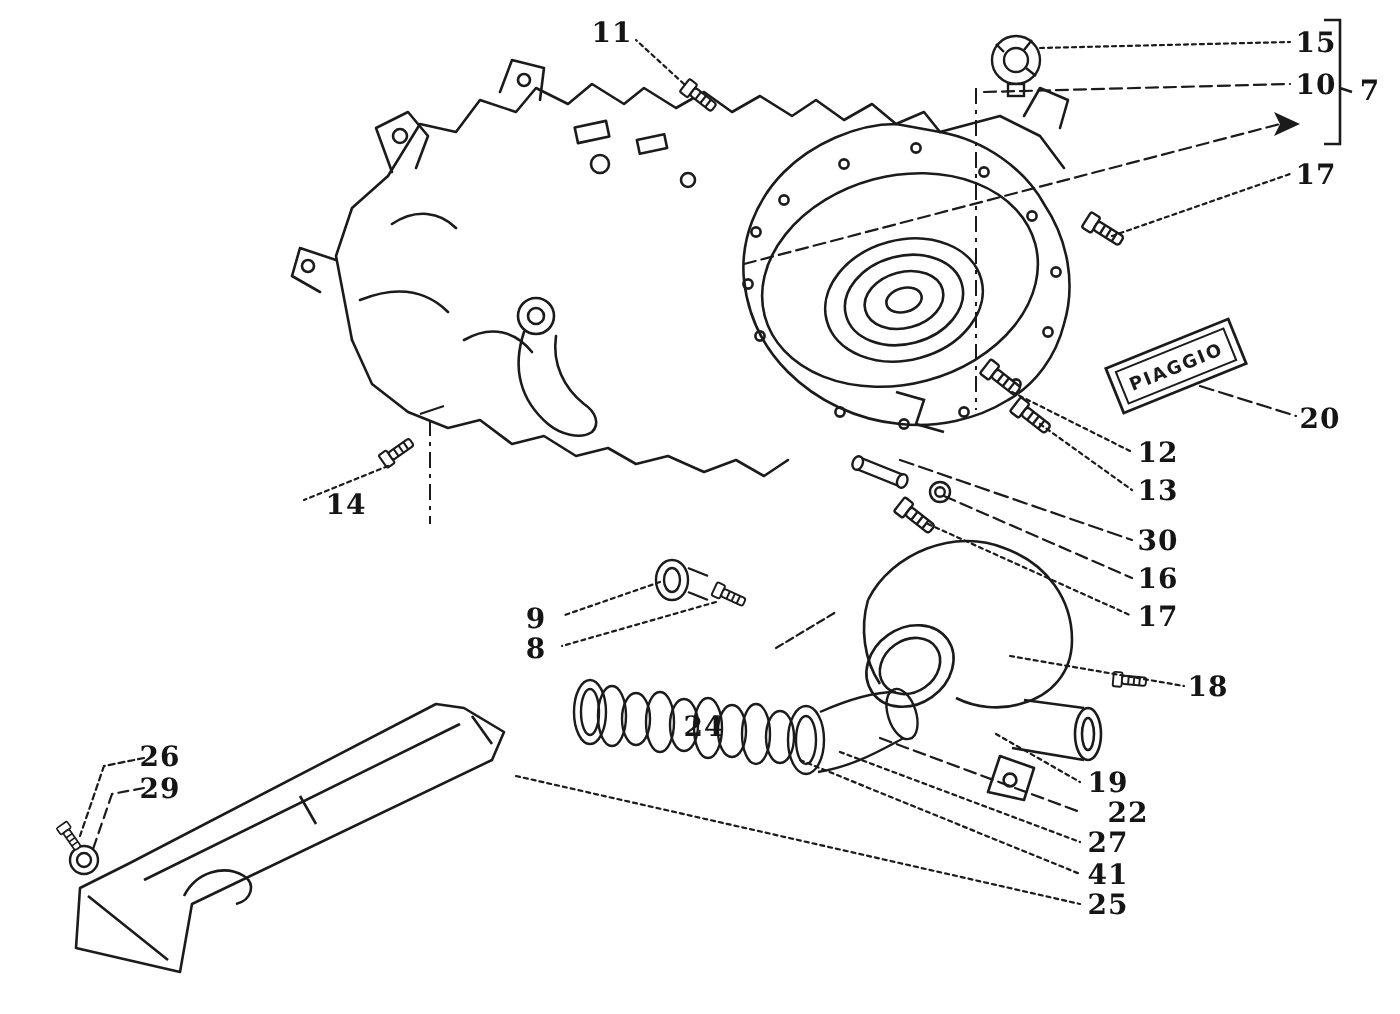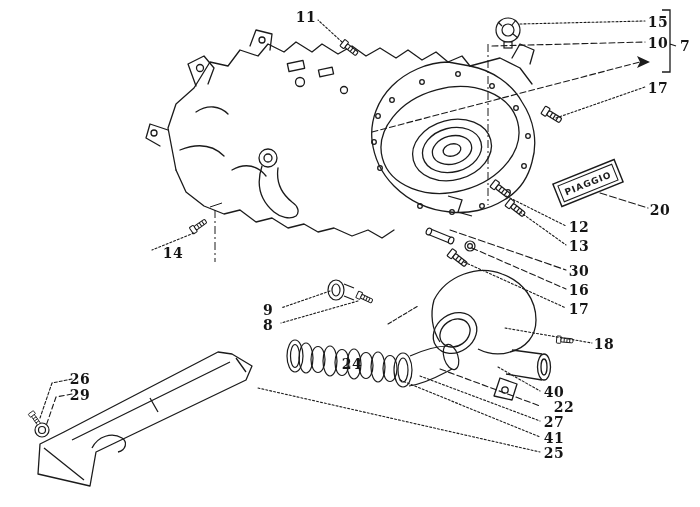--- a/index.html
+++ b/index.html
@@ -213,21 +213,21 @@
       <span class="callout" style="left: 579px; top: 227px;">12</span>
       <span class="callout" style="left: 579px; top: 246px;">13</span>
       <span class="callout" style="left: 579px; top: 271px;">30</span>
       <span class="callout" style="left: 579px; top: 290px;">16</span>
       <span class="callout" style="left: 579px; top: 309px;">17</span>
       <span class="callout" style="left: 604px; top: 344px;">18</span>
       <span class="callout" style="left: 138px; top: 253px; margin-left: 35px;">14</span>
       <span class="callout" style="left: 268px; top: 310px;">9</span>
       <span class="callout" style="left: 268px; top: 325px;">8</span>
       <span class="callout" style="left: 352px; top: 328px; margin-top: 36px;">24</span>
-      <span class="callout" style="left: 554px; top: 392px;">40</span>
+      <span class="callout" style="left: 554px; top: 392px;">19</span>
       <span class="callout" style="left: 554px; top: 407px; margin-left: 10px;">22</span>
       <span class="callout" style="left: 554px; top: 422px;">27</span>
       <span class="callout" style="left: 554px; top: 438px;">41</span>
       <span class="callout" style="left: 554px; top: 453px;">25</span>
       <span class="callout" style="left: 80px; top: 379px;">26</span>
       <span class="callout" style="left: 80px; top: 395px;">29</span>
     </div>
 
 </div>
 

